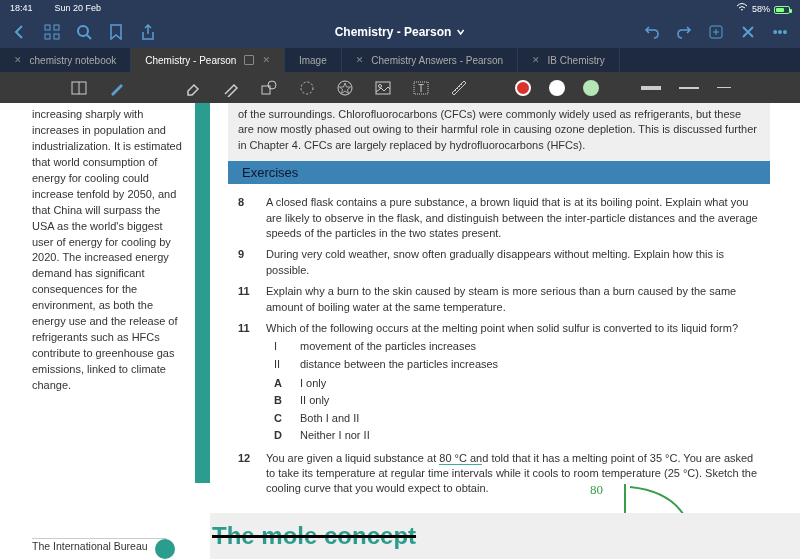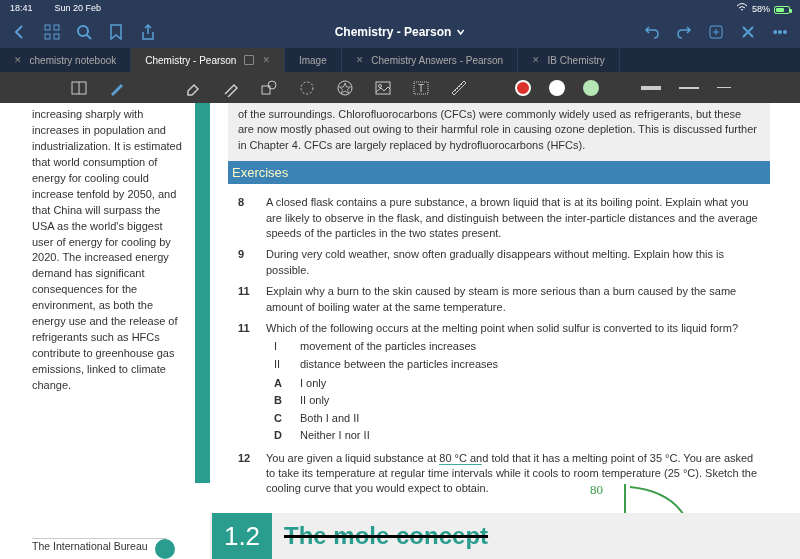--- a/index.html
+++ b/index.html
@@ -110,22 +110,22 @@
     position: relative;
   }
   .intro-box {
     background: #efefef;
     padding: 4px 10px 8px 10px;
     font-size: 11px;
     line-height: 1.4;
   }
   .exercises-header {
     background: #3b82b5;
-    color: #fef9c3;
-    padding: 4px 4px;
+    color: #0f172a;
+    padding: 4px 14px;
     font-size: 13px;
     font-weight: 400;
   }
   .exercise-list {
     padding: 8px 0;
   }
   .exercise-item {
     display: flex;
     gap: 10px;
     font-size: 11px;
@@ -429,17 +429,16 @@
     <div class="sketch">
       <svg width="180" height="80" viewBox="0 0 180 80">
         <path d="M55 5 L55 80 M50 78 L180 78" stroke="#3a9d4a" stroke-width="2" fill="none"></path>
         <path d="M60 8 Q100 12 115 38 L155 40 Q165 45 170 70" stroke="#3a9d4a" stroke-width="2" fill="none"></path>
         <text x="20" y="15">80</text>
         <text x="20" y="60">36</text>
       </svg>
     </div>
 
     <div class="bottom-band">
-      <div class="section-box">1.2</div>
       <div class="section-title">The mole concept</div>
     </div>
   </div>
 </div>
 
 </body></html>

